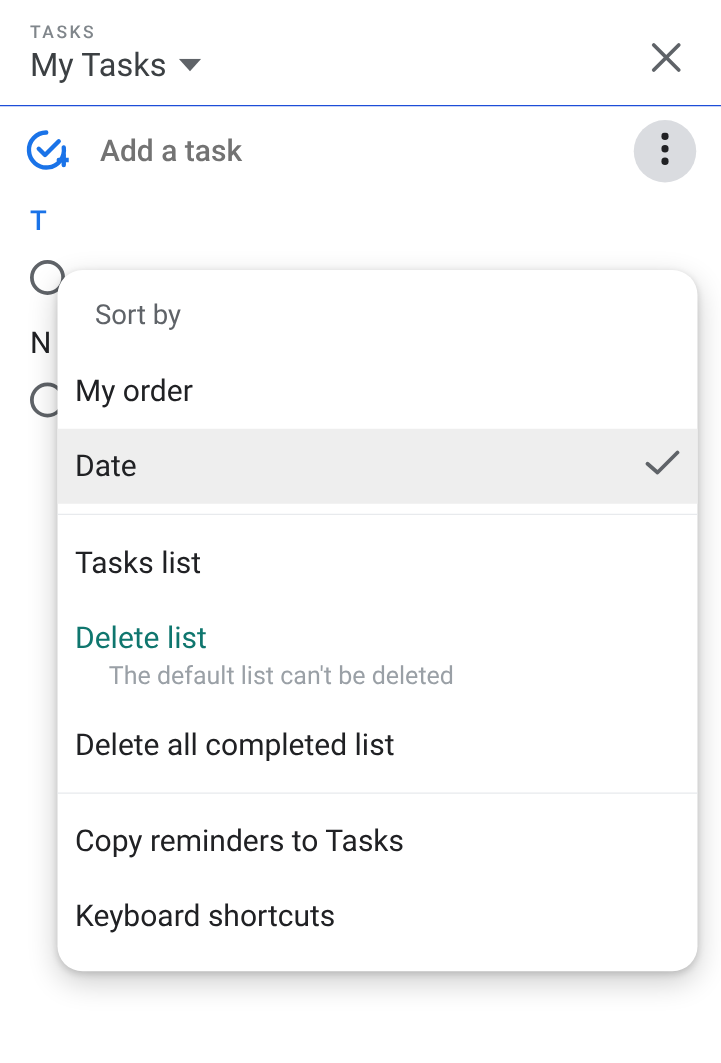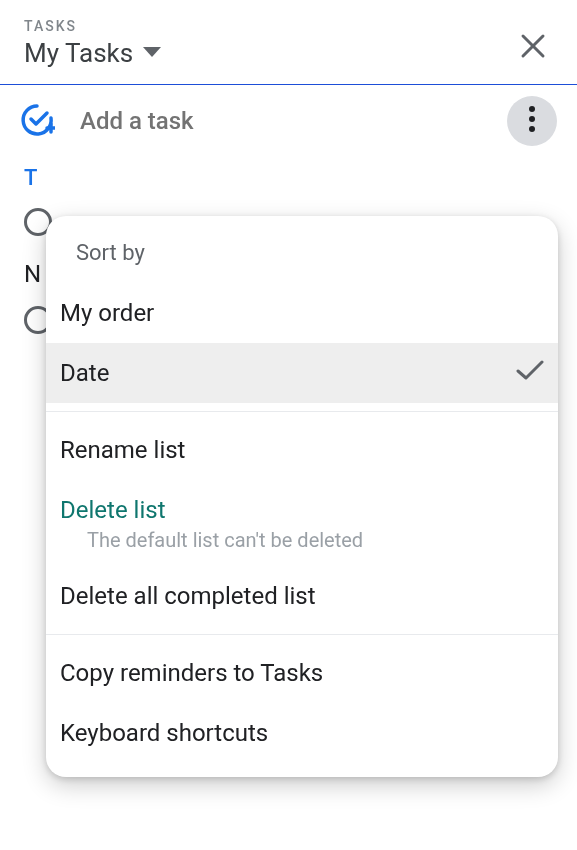--- a/index.html
+++ b/index.html
@@ -231,21 +231,21 @@
   <div class="menu-item selected">
     <span>Date</span>
     <span class="check-icon">
       <svg width="28" height="22" viewBox="0 0 28 22" fill="none" stroke-width="3" stroke-linecap="round" stroke-linejoin="round">
         <path d="M 2 12 L 10 19 L 26 3"></path>
       </svg>
     </span>
   </div>
   <div class="menu-divider"></div>
   <div class="menu-item">
-    <span>Rename list</span>
+    <span>Tasks list</span>
   </div>
   <div class="menu-item disabled" style="padding-bottom:2px;">
     <span>Delete list</span>
   </div>
   <div class="menu-item-sub">The default list can't be deleted</div>
   <div class="menu-item">
     <span>Delete all completed list</span>
   </div>
   <div class="menu-divider"></div>
   <div class="menu-item">

